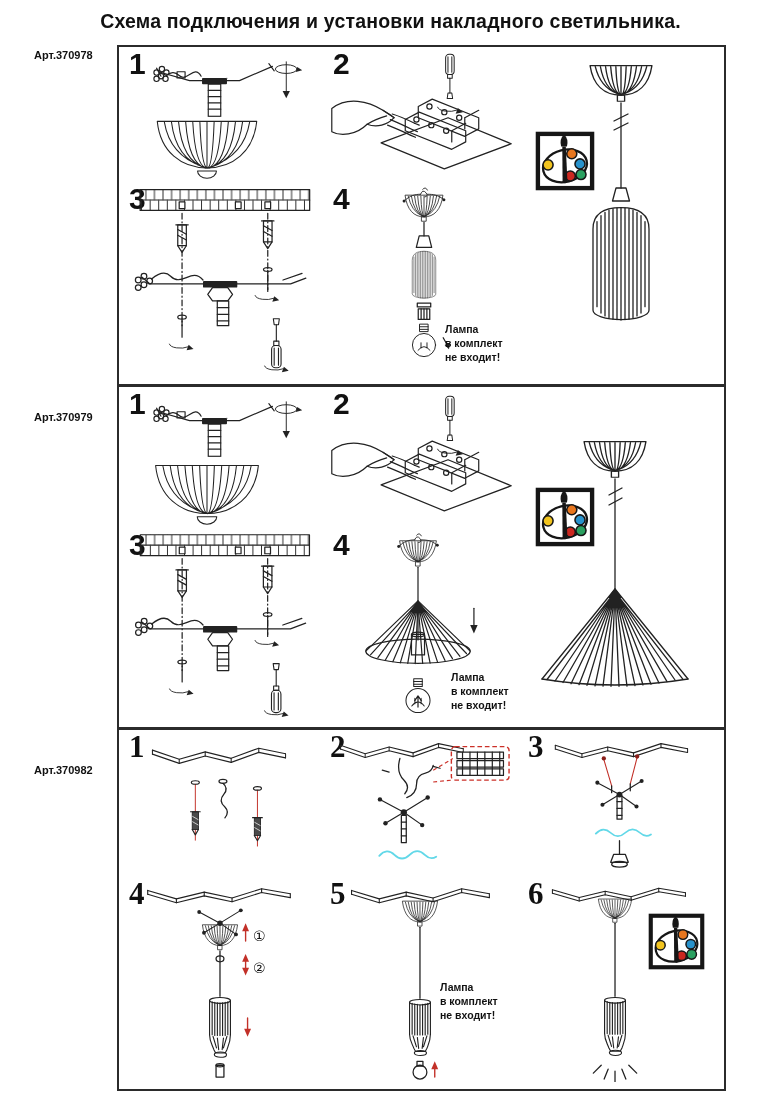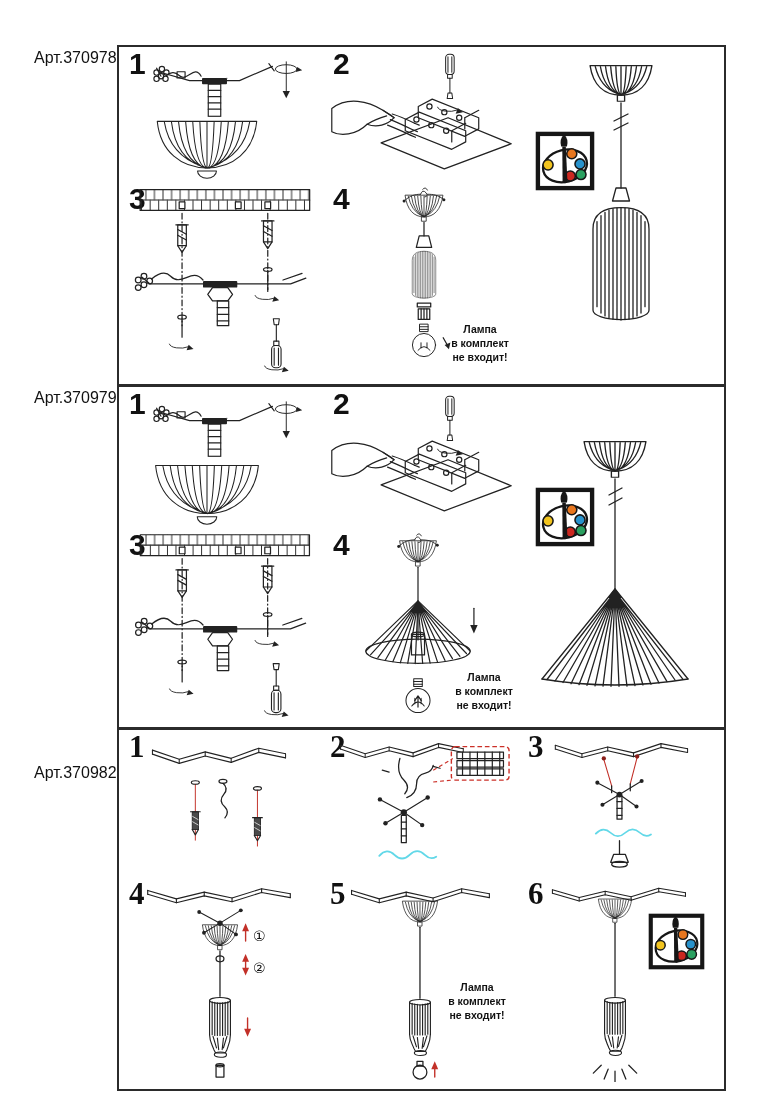--- a/index.html
+++ b/index.html
@@ -1,28 +1,28 @@
 <!DOCTYPE html>
 <html><head>
 <meta charset="utf-8">
 <style>
   html,body{margin:0;padding:0;background:#fff;}
   #sheet{position:relative;width:781px;height:1110px;background:#fff;
          font-family:"Liberation Sans",sans-serif;color:#111;overflow:hidden;}
   .title{position:absolute;left:0;right:0;top:10px;text-align:center;
          font-size:19.5px;font-weight:bold;letter-spacing:.2px;}
-  .art{position:absolute;left:34px;font-size:16px;font-weight:normal;}
+  .art{position:absolute;left:34px;font-size:11px;font-weight:bold;}
   .sec{position:absolute;left:117px;width:605px;border:2px solid #2b2b2b;background:#fff;}
   .cell{position:absolute;background:#fff;}
   .br{border-right:1px solid #2b2b2b;}
   .bb{border-bottom:1px solid #2b2b2b;}
   .num{position:absolute;left:10px;top:0px;font-size:30px;font-weight:bold;line-height:1.1;}
   .num.serif{font-family:"Liberation Serif",serif;font-size:31px;}
   .note{position:absolute;font-size:10.5px;font-weight:bold;line-height:1.35;
-        text-align:center;white-space:pre-line;}
+        white-space:pre-line;}
   .marker{position:absolute;font-size:14px;line-height:1;font-family:"DejaVu Sans",sans-serif;}
   .abs{position:absolute;}
   svg{display:block;overflow:visible;}
   .k{stroke:#222;fill:none;stroke-width:1.3;stroke-linecap:round;stroke-linejoin:round;}
   .kf{fill:#222;stroke:none;}
   .rs{stroke:#c23028;fill:none;stroke-linecap:round;}
   .rf{fill:#c23028;stroke:none;}
 </style>
 </head>
 <body>
@@ -354,23 +354,24 @@
       <circle cx="36.5" cy="46.5" r="5.2" fill="#cc2820" stroke="#161616" stroke-width="1.6"></circle>
       <circle cx="47.5" cy="45" r="5.2" fill="#2aa060" stroke="#161616" stroke-width="1.6"></circle>
       <path d="M28.2,16 L31.8,16 L33.5,52 q-2.5,4 -5,0 Z" fill="#161616"></path>
       <path d="M30,3.5 q5,4.5 3,12.5 l-6,0 q-2,-8 3,-12.5 Z" fill="#161616"></path>
     </symbol>
   </defs>
 </svg>
 
 <div id="sheet">
 
+  <div class="title">Схема подключения и установки накладного светильника.</div>
 
   <div class="art" style="top:49px">Арт.370978</div>
-  <div class="art" style="top:389px">Арт.370979</div>
+  <div class="art" style="top:411px">Арт.370979</div>
   <div class="art" style="top:764px">Арт.370982</div>
 
   <div class="sec" style="top:45px;height:337px">
     <div class="cell br bb" style="left:0;top:0;width:204px;height:135px">
       <span class="num">1</span>
       <svg class="abs" style="left:28px;top:6px" width="135" height="82" viewBox="0 0 150 92">
           <use href="#bracket1"></use>
         </svg>
       <svg class="abs" style="left:152px;top:8px" width="32" height="50" viewBox="0 0 44 56">
           <use href="#rotarrow"></use>

